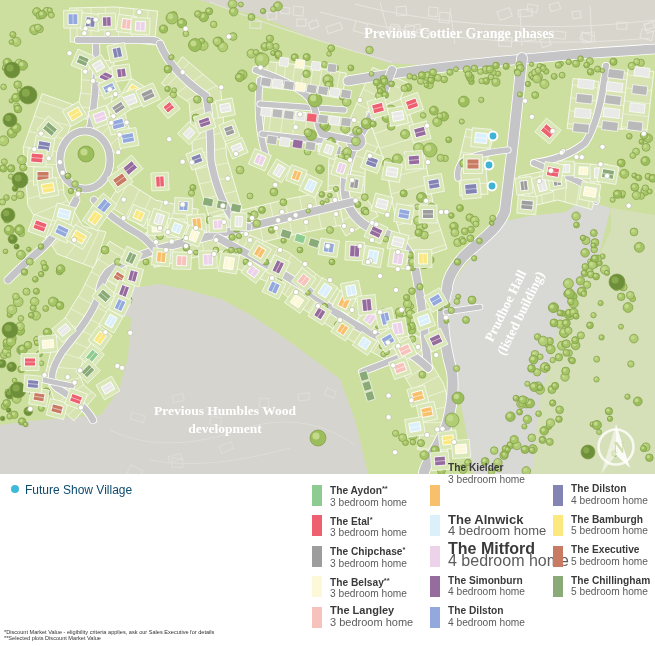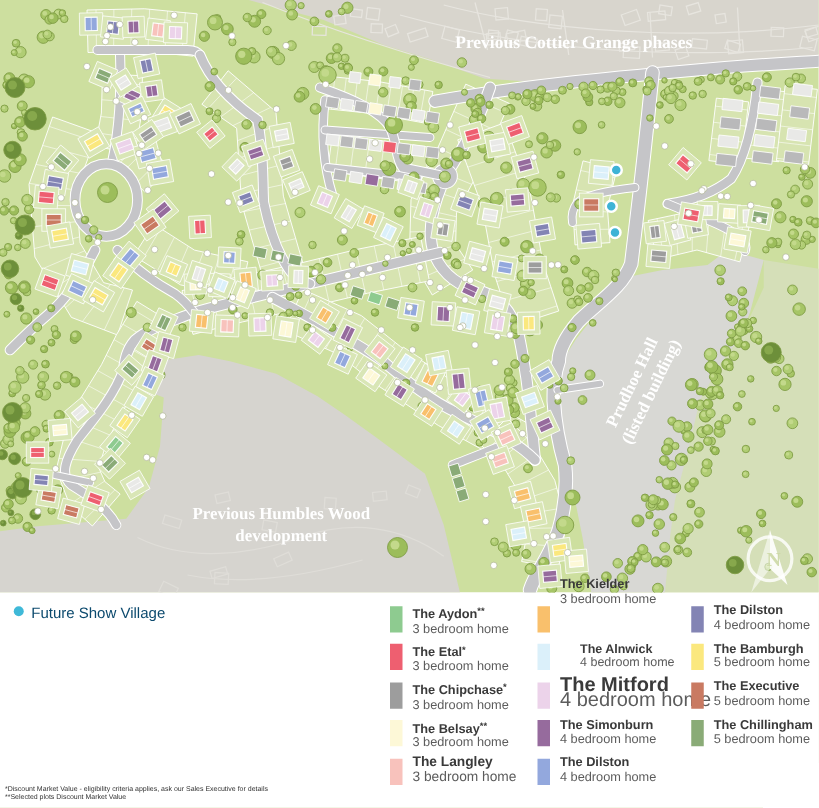--- a/index.html
+++ b/index.html
@@ -2928,21 +2928,21 @@
 <div style="position:absolute;left:311.5px;top:606.9px;width:10px;height:21px;background:#f8c2bc"></div>
 
 <div style="position:absolute;left:330px;top:605.4px;font-size:11px;line-height:11.5px;color:#3a3a3a;white-space:nowrap"><b>The Langley</b><br><span style="color:#5c5c5c">3 bedroom home</span></div>
 
 <div style="position:absolute;left:430px;top:484.5px;width:10px;height:21px;background:#f9c06c"></div>
 
 <div style="position:absolute;left:448px;top:462px;font-size:10.2px;line-height:11.5px;color:#3a3a3a;white-space:nowrap"><b>The Kielder</b><br><span style="color:#5c5c5c">3 bedroom home</span></div>
 
 <div style="position:absolute;left:430px;top:515.1px;width:10px;height:21px;background:#dbf0fa"></div>
 
-<div style="position:absolute;left:464px;top:513.6px;font-size:10px;line-height:11.5px;color:#3a3a3a;white-space:nowrap"><b>The Alnwick</b><br><span style="color:#5c5c5c">4 bedroom home</span></div>
+<div style="position:absolute;left:448px;top:513.6px;font-size:13px;line-height:11.5px;color:#3a3a3a;white-space:nowrap"><b>The Alnwick</b><br><span style="color:#5c5c5c">4 bedroom home</span></div>
 
 <div style="position:absolute;left:430px;top:545.7px;width:10px;height:21px;background:#ecd3ea"></div>
 
 <div style="position:absolute;left:448px;top:543px;font-size:16px;line-height:11.5px;color:#3a3a3a;white-space:nowrap"><b>The Mitford</b><br><span style="color:#5c5c5c">4 bedroom home</span></div>
 
 <div style="position:absolute;left:430px;top:576.3px;width:10px;height:21px;background:#966b9d"></div>
 
 <div style="position:absolute;left:448px;top:574.8px;font-size:10.2px;line-height:11.5px;color:#3a3a3a;white-space:nowrap"><b>The Simonburn</b><br><span style="color:#5c5c5c">4 bedroom home</span></div>
 
 <div style="position:absolute;left:430px;top:606.9px;width:10px;height:21px;background:#93a8dd"></div>

